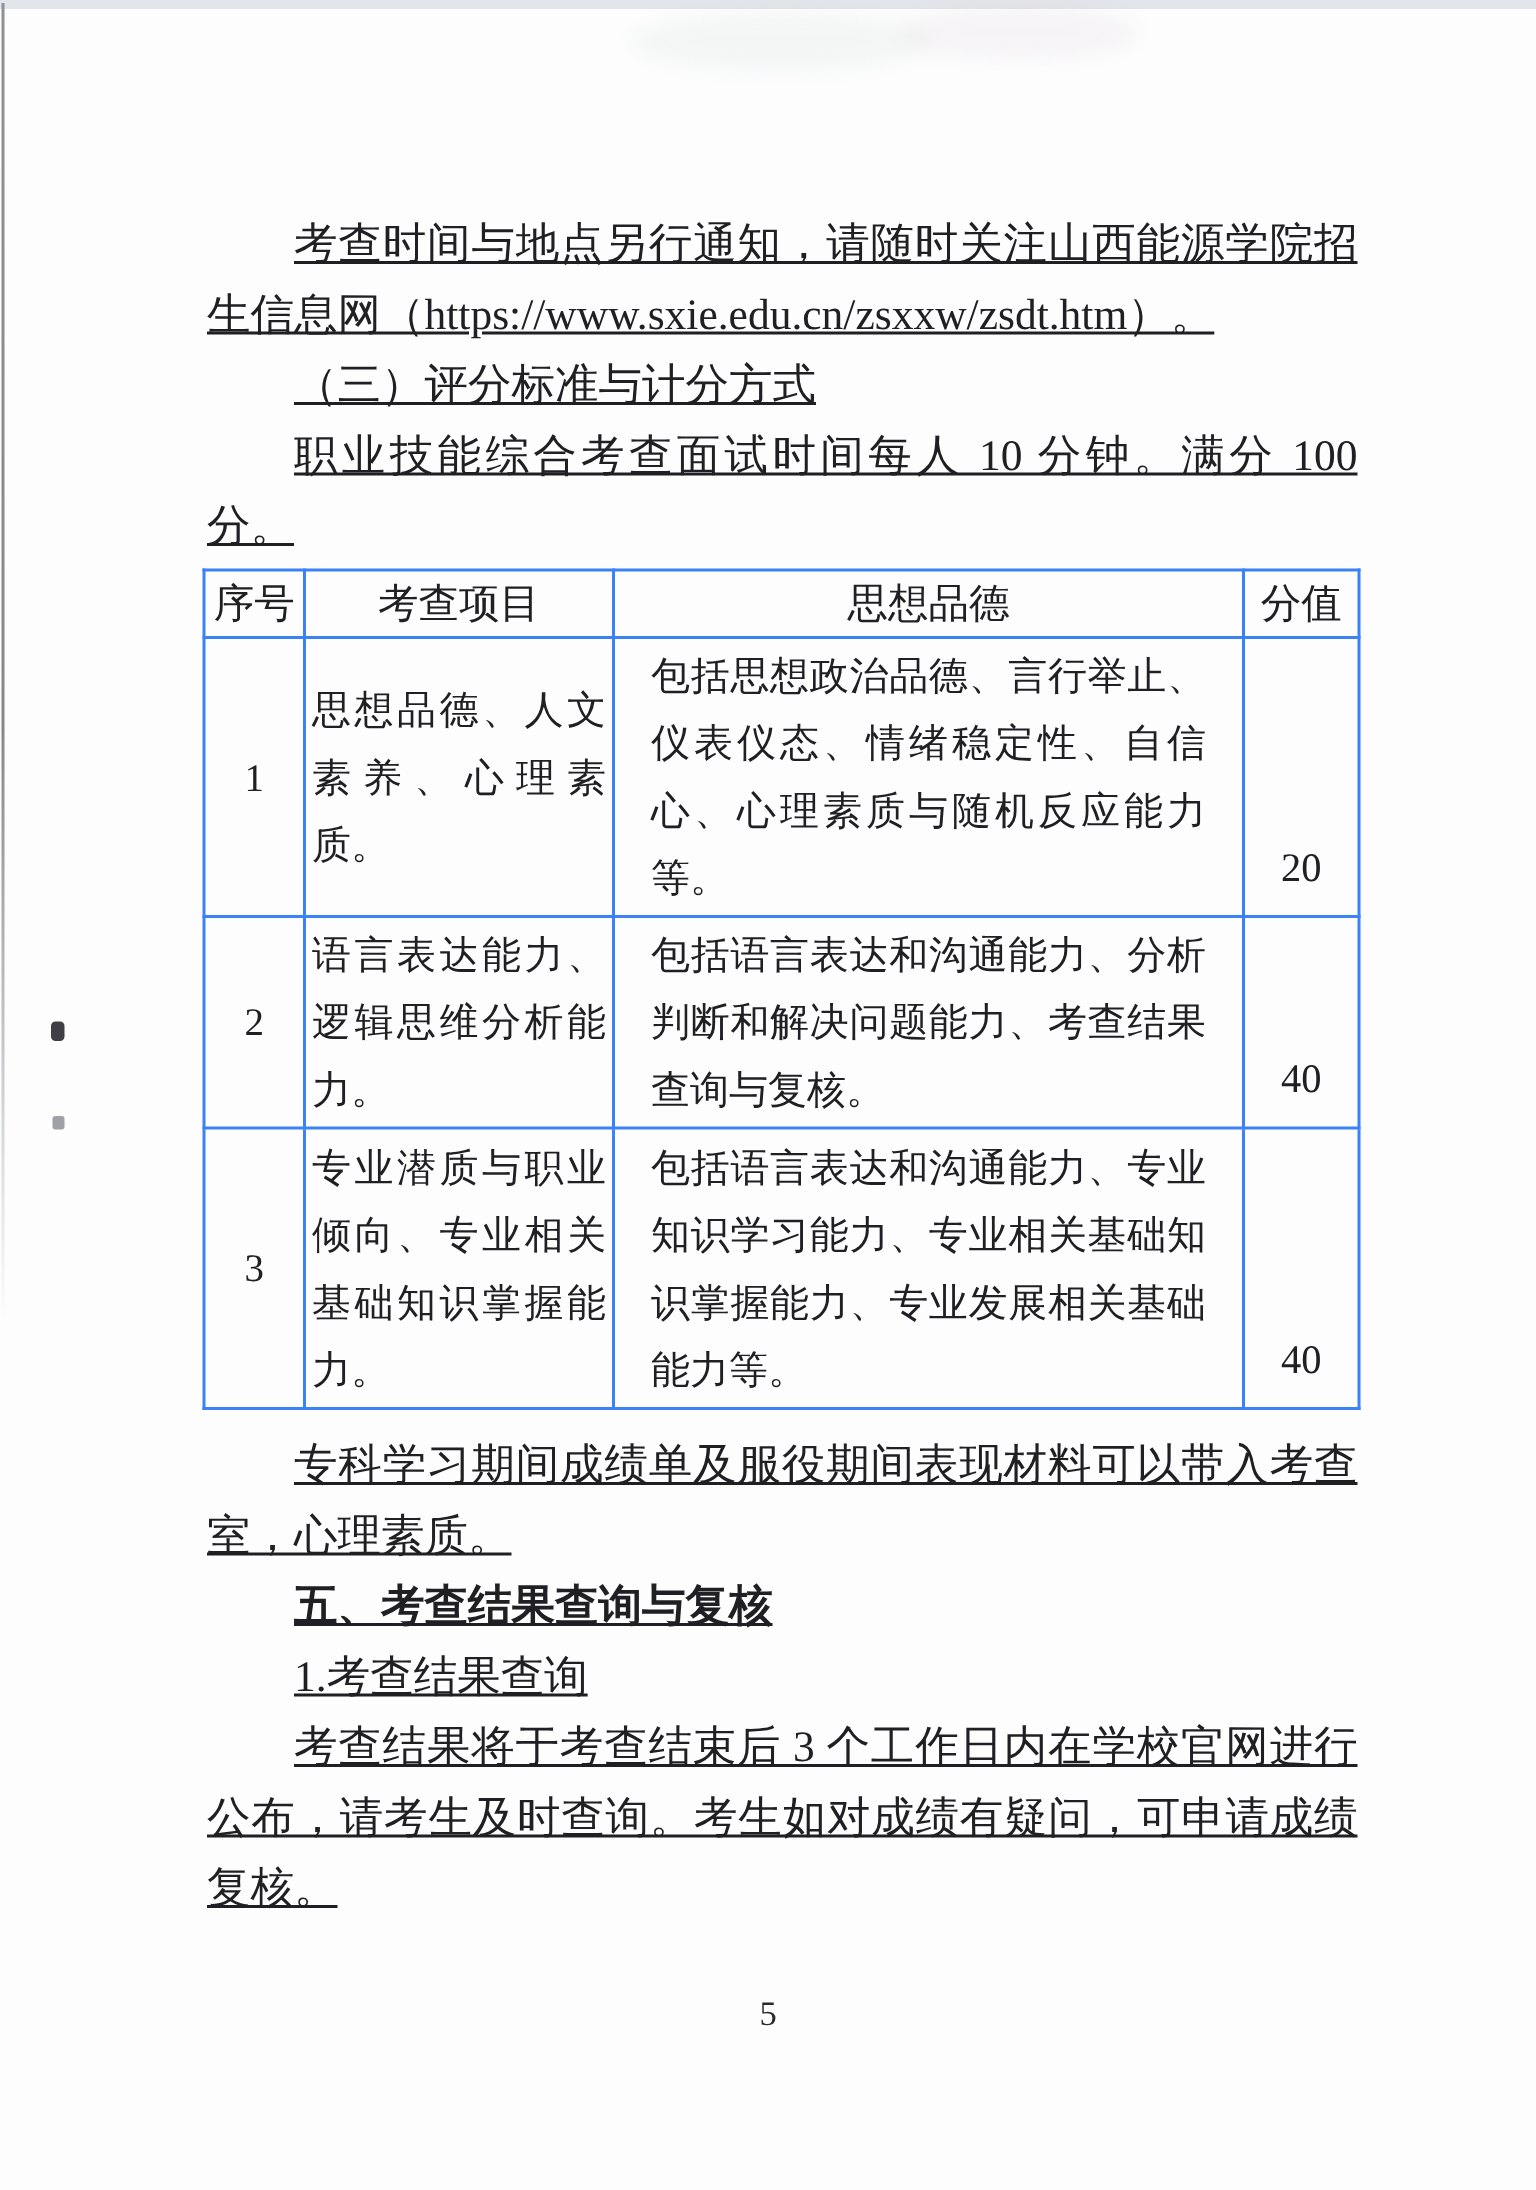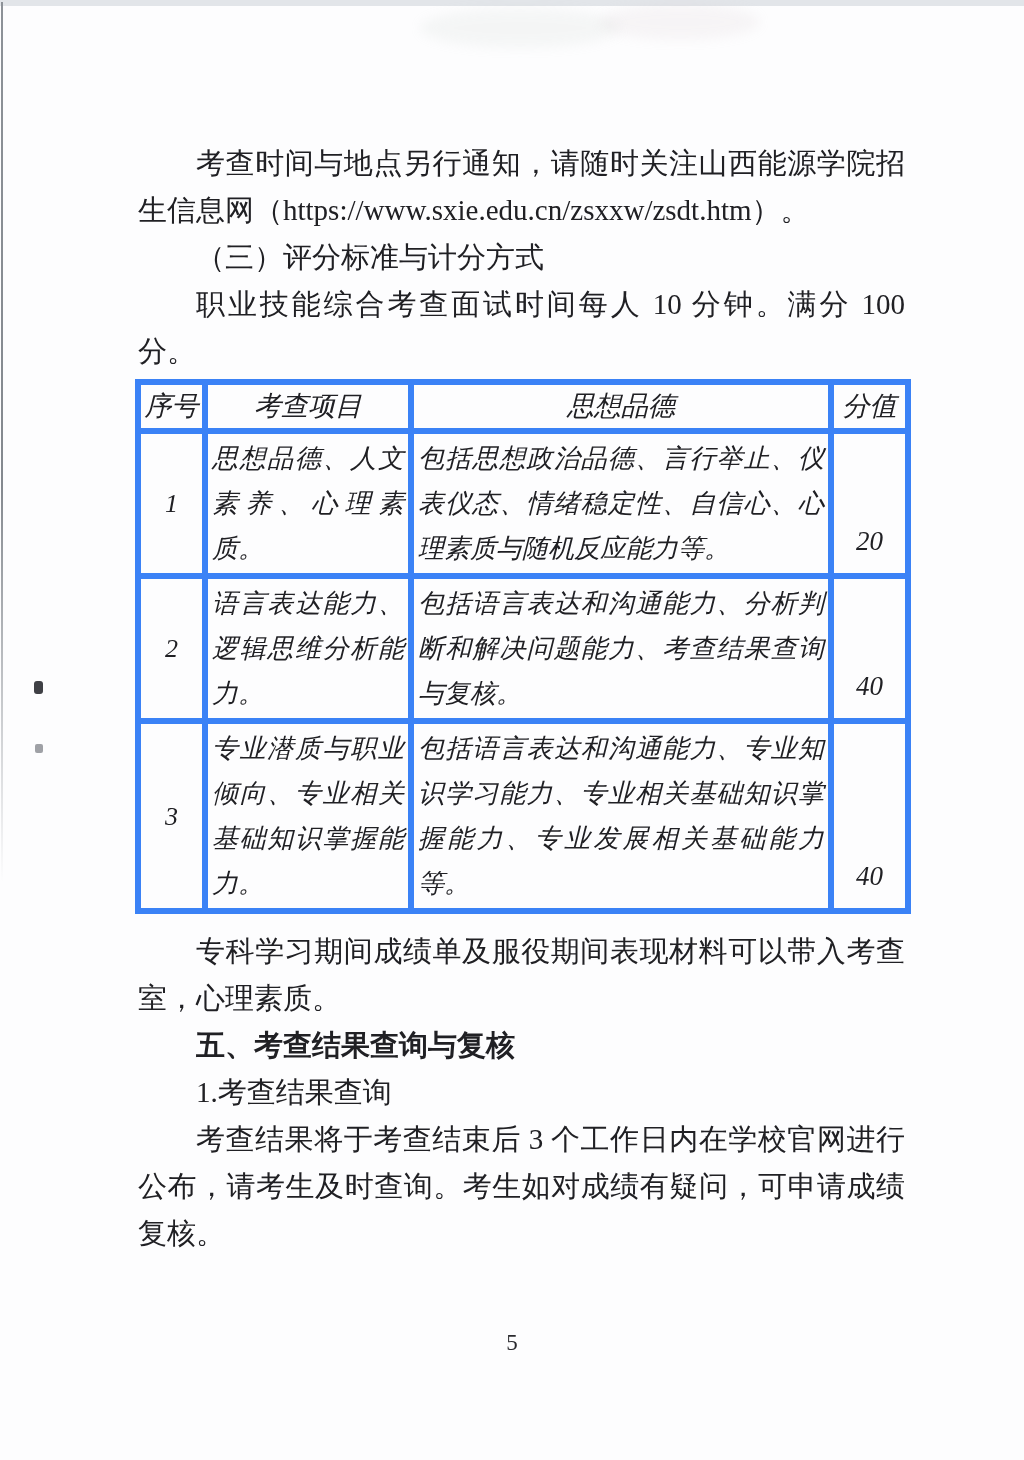--- a/index.html
+++ b/index.html
@@ -39,52 +39,51 @@
   }
 
   
   .content {
     position: absolute;
     left: 138px; top: 140px; width: 767px;
     font-size: 29px; line-height: 47px;
     text-align: justify;
     text-justify: inter-character;
   }
-  .content p { margin: 0; }
+  .content p { margin: 0; text-decoration: underline; }
   .indent { text-indent: 58px; }
   .bold { font-weight: 700; }
   .after-table { margin-top: 14px !important; }
 
   
   table.scoring {
     border-collapse: collapse;
     table-layout: fixed;
     width: 770px;
     margin-left: -3px;
     margin-top: 4px;
     font-size: 26px;
   }
   table.scoring th, table.scoring td {
-    border: 6px solid #3b82f6;
+    border: 2px solid #3b82f6;
     overflow: hidden;
-    font-style: italic;
   }
   table.scoring th {
     font-weight: normal;
     font-size: 27px;
     height: 43px;
     text-align: center;
     line-height: 43px;
     padding: 0;
   }
   td.c-no    { text-align: center; vertical-align: middle; font-size: 26px; }
   td.c-item  { text-align: justify; text-justify: inter-character; vertical-align: middle;
                padding: 2px 4px; line-height: 45px; }
   td.c-req   { text-align: justify; text-justify: inter-character; vertical-align: middle;
-               padding: 2px 4px; line-height: 45px; }
+               padding: 2px 24px; line-height: 45px; }
   td.c-score { text-align: center; vertical-align: bottom; padding-bottom: 8px; font-size: 27px; }
   tr.r1 { height: 140px; }
   tr.r2 { height: 138px; }
   tr.r3 { height: 187px; }
 
   .page-number {
     position: absolute;
     left: 0; right: 0; top: 1330px;
     text-align: center;
     font-size: 23px;

